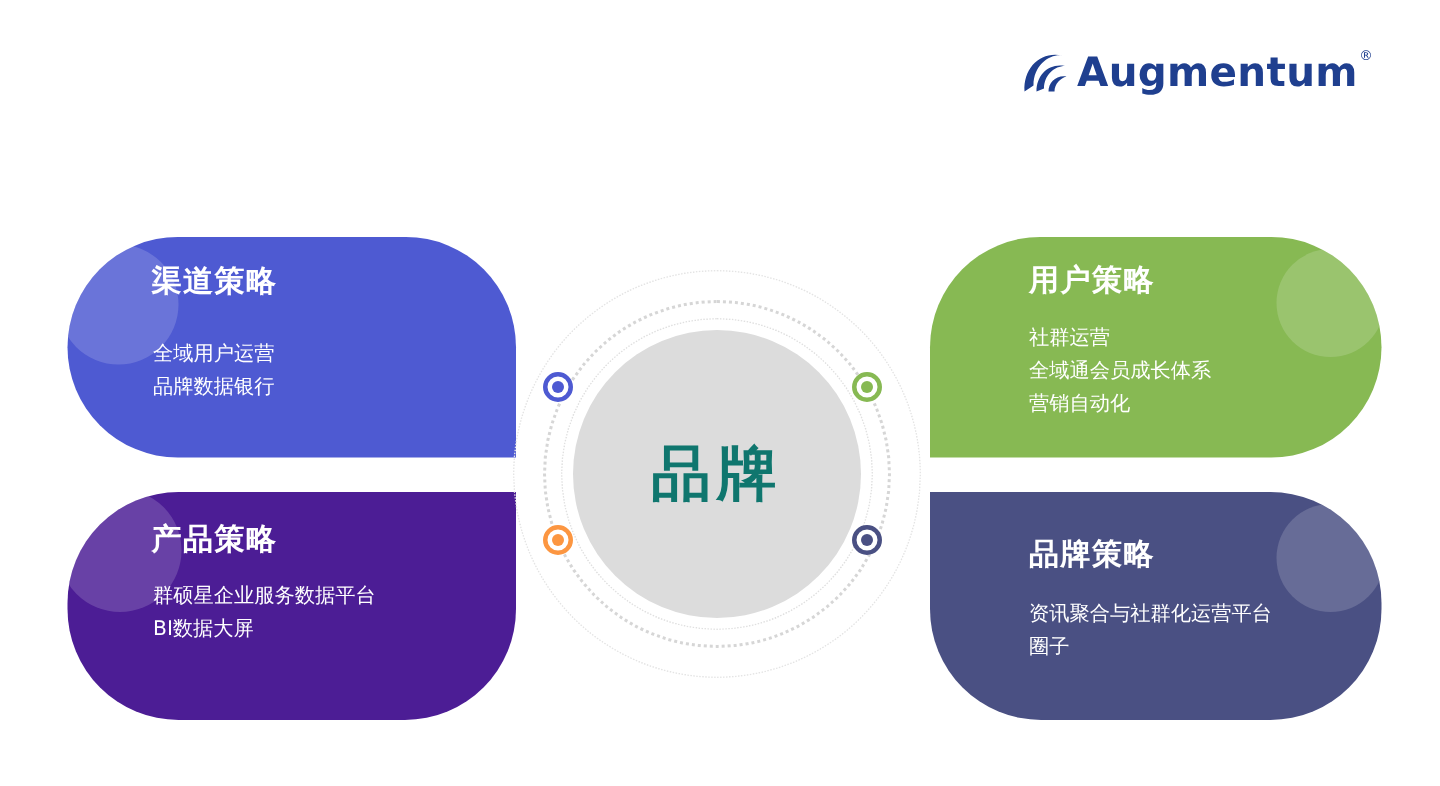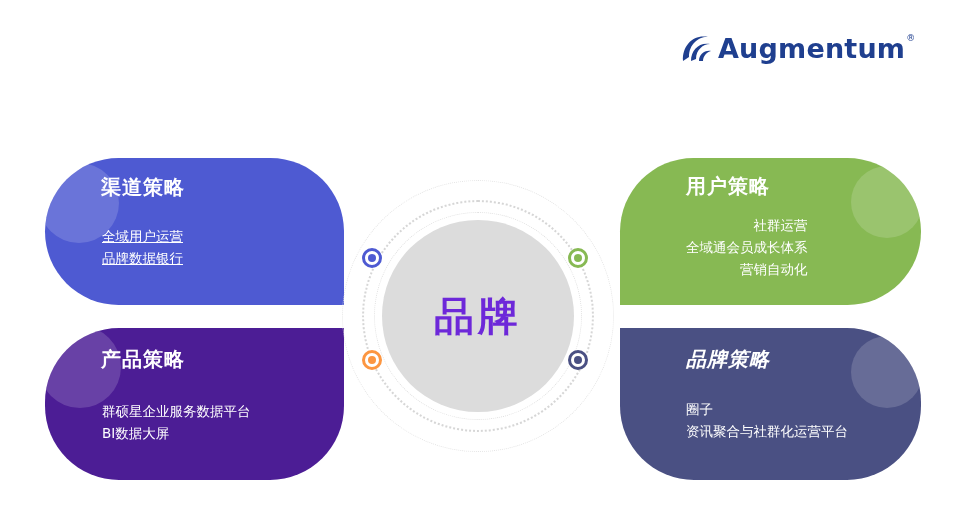--- a/index.html
+++ b/index.html
@@ -11,45 +11,45 @@
 
   .card{position:absolute;overflow:hidden;color:#fff;box-sizing:border-box;}
   .card .hl{position:absolute;width:72px;height:72px;border-radius:50%;background:rgba(255,255,255,0.16);}
   .card .title{position:absolute;font-weight:bold;font-size:20px;letter-spacing:1px;white-space:nowrap;}
   .card .items{position:absolute;font-size:13.5px;line-height:22px;white-space:nowrap;}
   .card .items div{height:22px;}
 
   #c-channel{left:45px;top:158px;width:299px;height:147px;background:#4e5ad2;border-radius:74px 74px 0 74px;}
   #c-channel .hl{left:-6px;top:5px;width:80px;height:80px;}
   #c-channel .title{left:56px;top:16px;}
-  #c-channel .items{left:57px;top:67px;text-decoration:underline;}
+  #c-channel .items{left:57px;top:67px;}
 
   #c-product{left:45px;top:328px;width:299px;height:152px;background:#4c1d95;border-radius:74px 0 74px 74px;}
   #c-product .hl{left:-6px;top:-2px;width:82px;height:82px;}
   #c-product .title{left:56px;top:18px;}
-  #c-product .items{left:57px;top:72px;}
+  #c-product .items{left:57px;top:58px;}
 
-  #c-user{left:620px;top:158px;width:301px;height:147px;background:#87b953;border-radius:74px 74px 74px 0;text-align:right;}
+  #c-user{left:620px;top:158px;width:301px;height:147px;background:#87b953;border-radius:74px 74px 74px 0;}
   #c-user .hl{left:231px;top:8px;width:72px;height:72px;}
   #c-user .title{left:66px;top:15px;}
   #c-user .items{left:66px;top:56px;}
   #c-user .items div{height:22px;}
 
   #c-brand{left:620px;top:328px;width:301px;height:152px;background:#4a5083;border-radius:0 74px 74px 74px;}
   #c-brand .hl{left:231px;top:8px;width:72px;height:72px;}
-  #c-brand .title{left:66px;top:18px;font-style:italic;}
+  #c-brand .title{left:66px;top:28px;}
   #c-brand .items{left:66px;top:70px;}
 
   .center-wrap{position:absolute;left:362px;top:200px;width:232px;height:232px;}
   .ring{position:absolute;border-radius:50%;border-style:dotted;border-color:#d6d6d6;box-sizing:border-box;}
   .ring.r1{left:-20px;top:-20px;width:272px;height:272px;border-width:1px;border-color:#e4e4e4;}
   .ring.r2{left:0;top:0;width:232px;height:232px;border-width:2px;}
   .ring.r3{left:12px;top:12px;width:208px;height:208px;border-width:1px;border-color:#e0e0e0;}
   .core{position:absolute;left:20px;top:20px;width:192px;height:192px;border-radius:50%;background:#dcdcdc;display:flex;flex-direction:column;align-items:center;justify-content:center;}
-  .core-line{font-size:40px;font-weight:bold;color:#6d28d9;line-height:48px;letter-spacing:4px;}
+  .core-line{font-size:40px;font-weight:bold;color:#0f766e;line-height:48px;letter-spacing:4px;}
 
   .dot{position:absolute;width:20px;height:20px;border-radius:50%;background:#fff;box-sizing:border-box;border-width:3px;border-style:solid;}
   .dot::after{content:"";position:absolute;left:3px;top:3px;width:8px;height:8px;border-radius:50%;background:currentColor;}
 </style>
 </head>
 <body>
 
 <div class="logo">
   <svg class="logo-mark" viewBox="0 0 34 34">
     <path d="M3 30 C 2 14, 14 3, 28 6 C 20 5, 9 12, 9 26 Z" fill="#1f3f8f"></path>
@@ -85,22 +85,22 @@
     <div>社群运营</div>
     <div>全域通会员成长体系</div>
     <div>营销自动化</div>
   </div>
 </div>
 
 <div class="card" id="c-brand">
   <div class="hl"></div>
   <div class="title">品牌策略</div>
   <div class="items">
+    <div>资讯聚合与社群化运营平台</div>
     <div>圈子</div>
-    <div>资讯聚合与社群化运营平台</div>
   </div>
 </div>
 
 <div class="center-wrap">
   <div class="ring r1"></div>
   <div class="ring r2"></div>
   <div class="ring r3"></div>
   <div class="core">
     <div class="core-line">品牌</div>
   </div>

